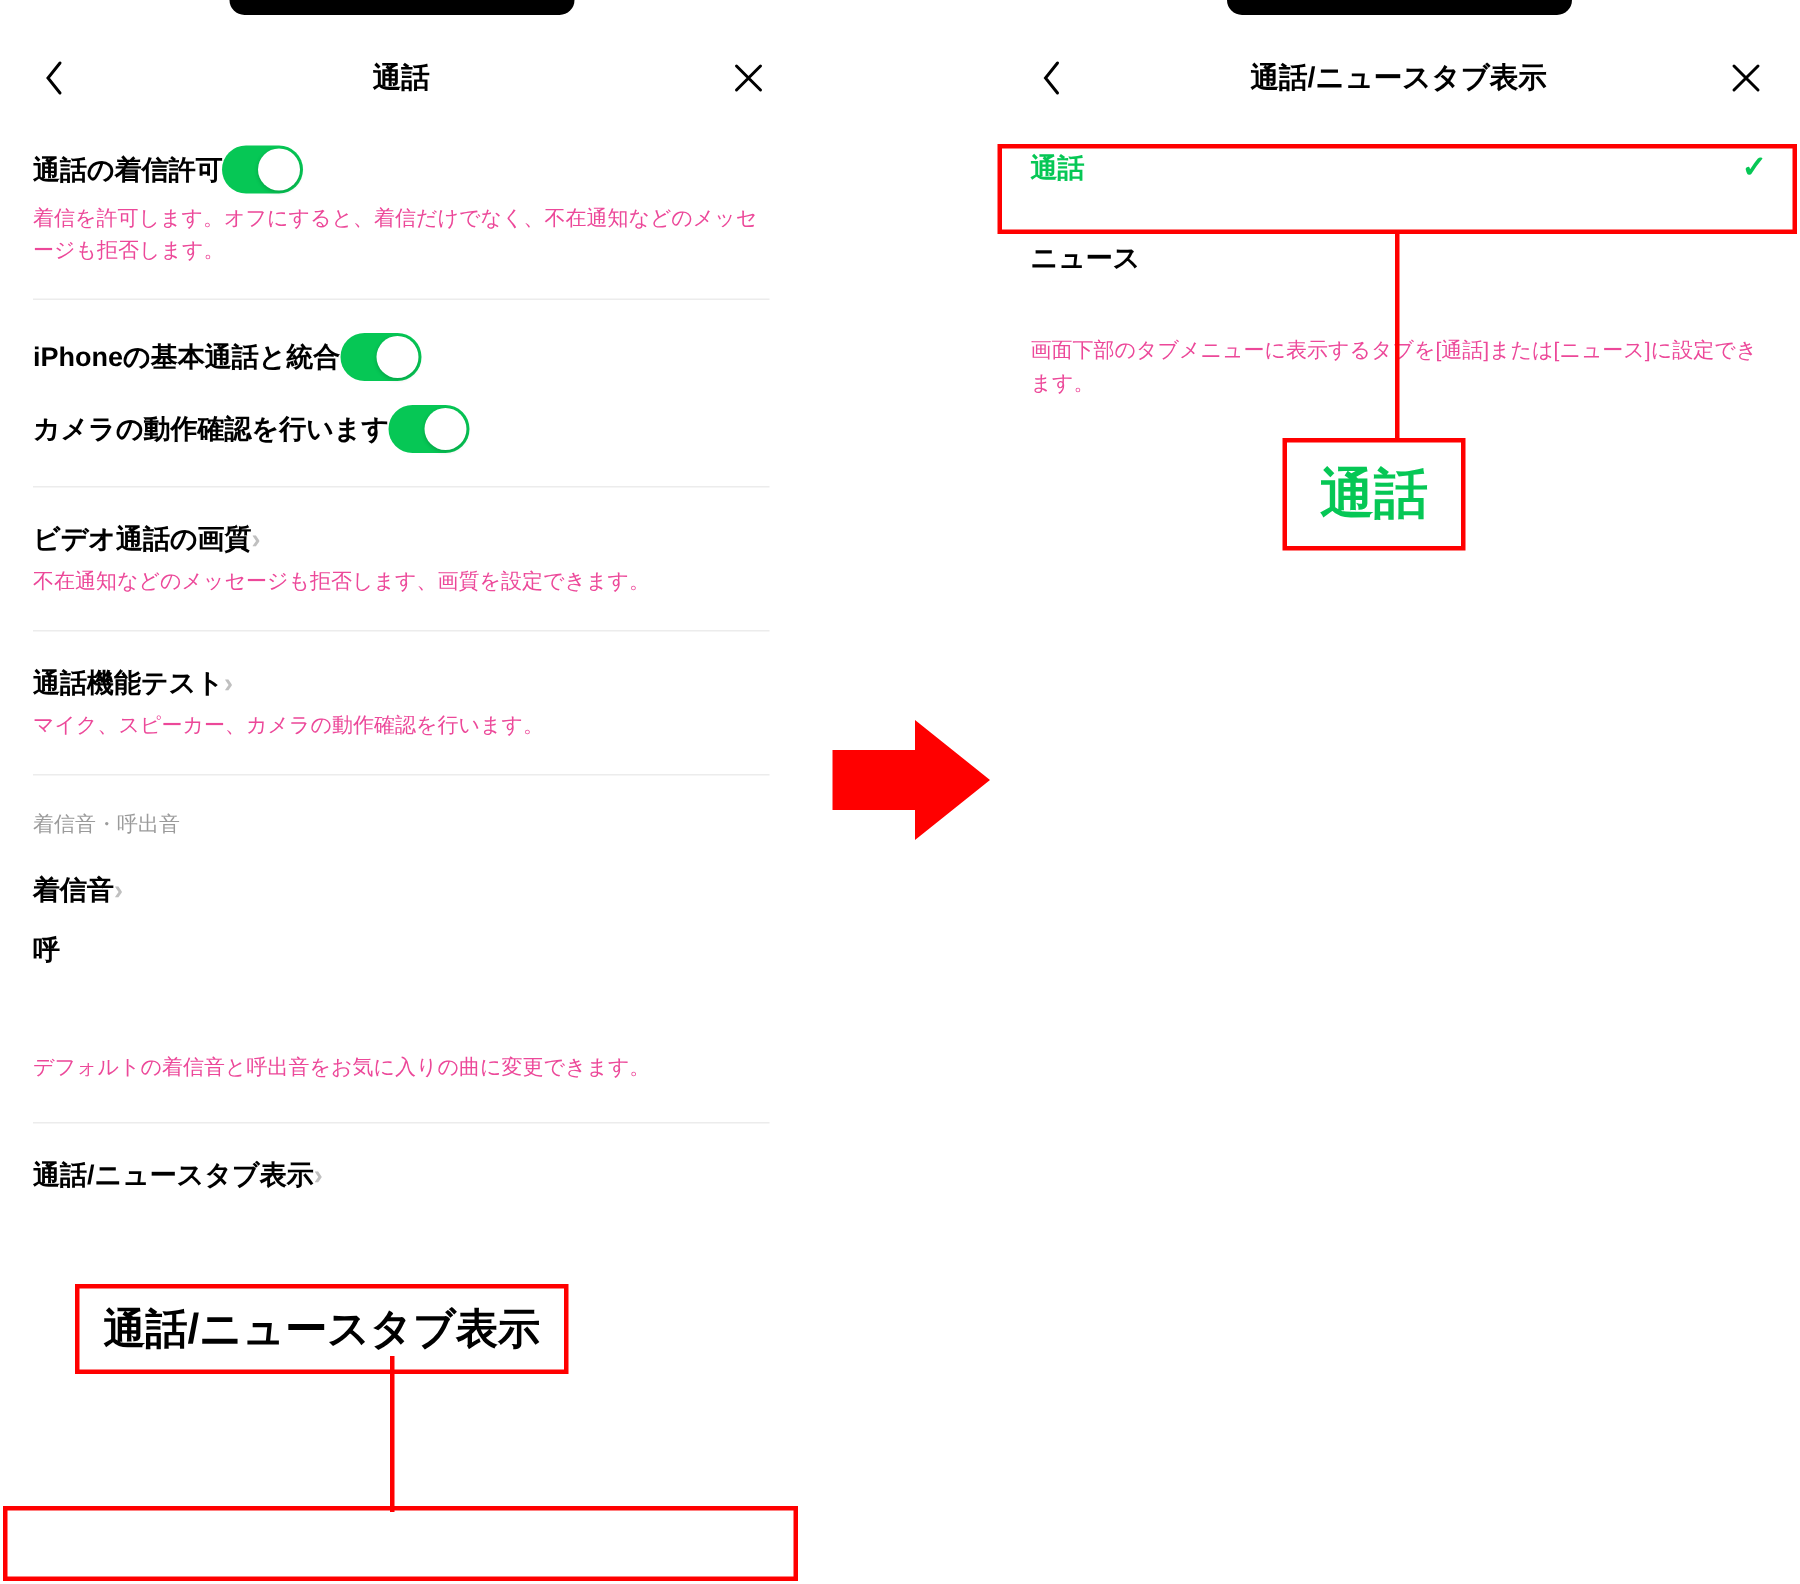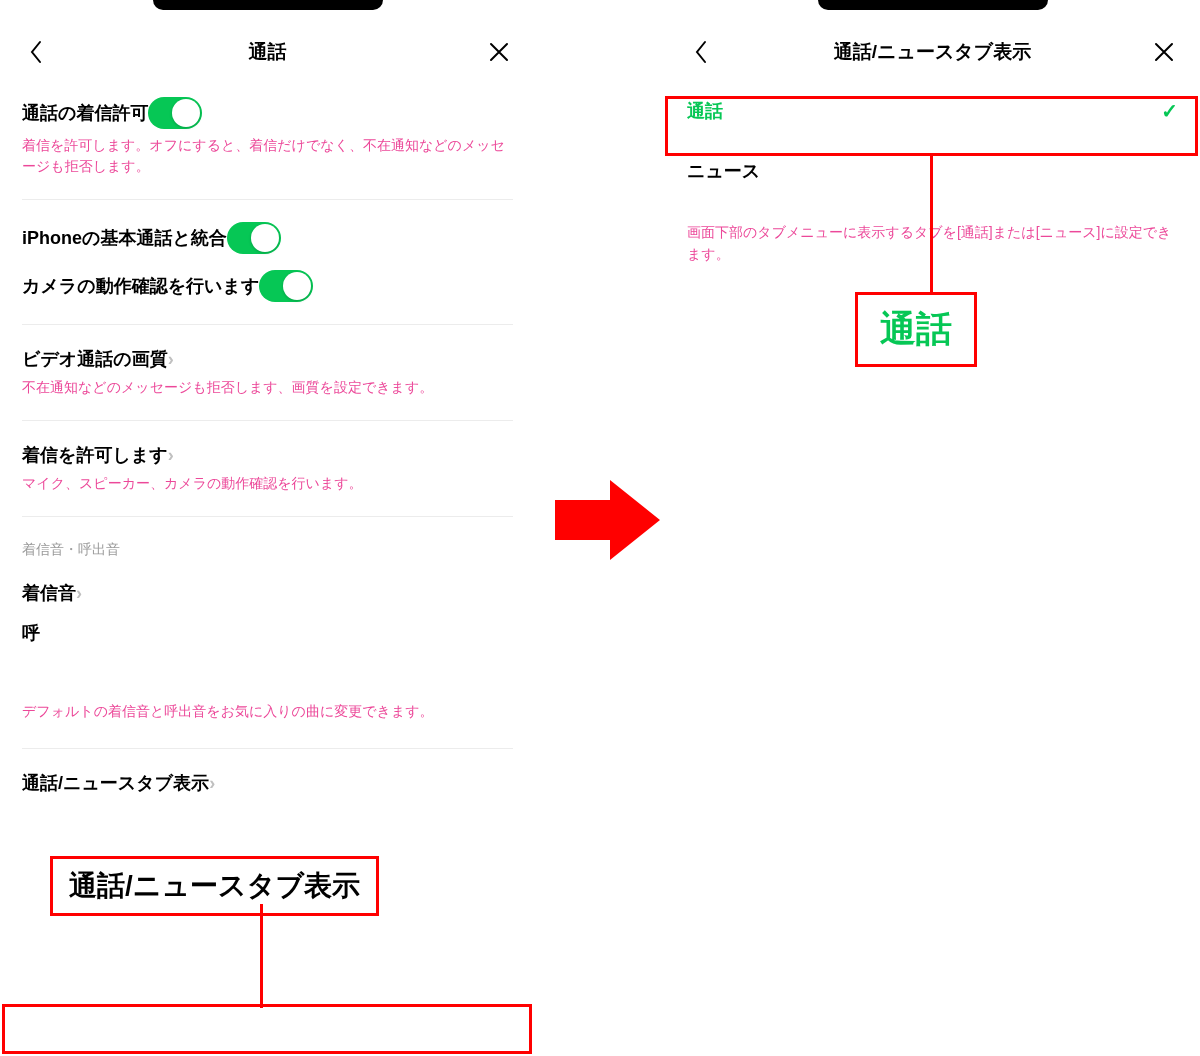--- a/index.html
+++ b/index.html
@@ -172,21 +172,21 @@
     <div class="row">
       <div class="row-title">
         <span>ビデオ通話の画質</span>
         <span class="chevron">›</span>
       </div>
       <div class="row-desc">不在通知などのメッセージも拒否します、画質を設定できます。</div>
     </div>
     <div class="divider"></div>
     <div class="row">
       <div class="row-title">
-        <span>着信を許可します</span>
+        <span>通話機能テスト</span>
         <span class="chevron">›</span>
       </div>
       <div class="row-desc">マイク、スピーカー、カメラの動作確認を行います。</div>
     </div>
     <div class="divider"></div>
     <div class="section-label">着信音・呼出音</div>
     <div class="row" style="padding-bottom:10px;">
       <div class="row-title">
         <span>着信音</span>
         <span class="chevron">›</span>

